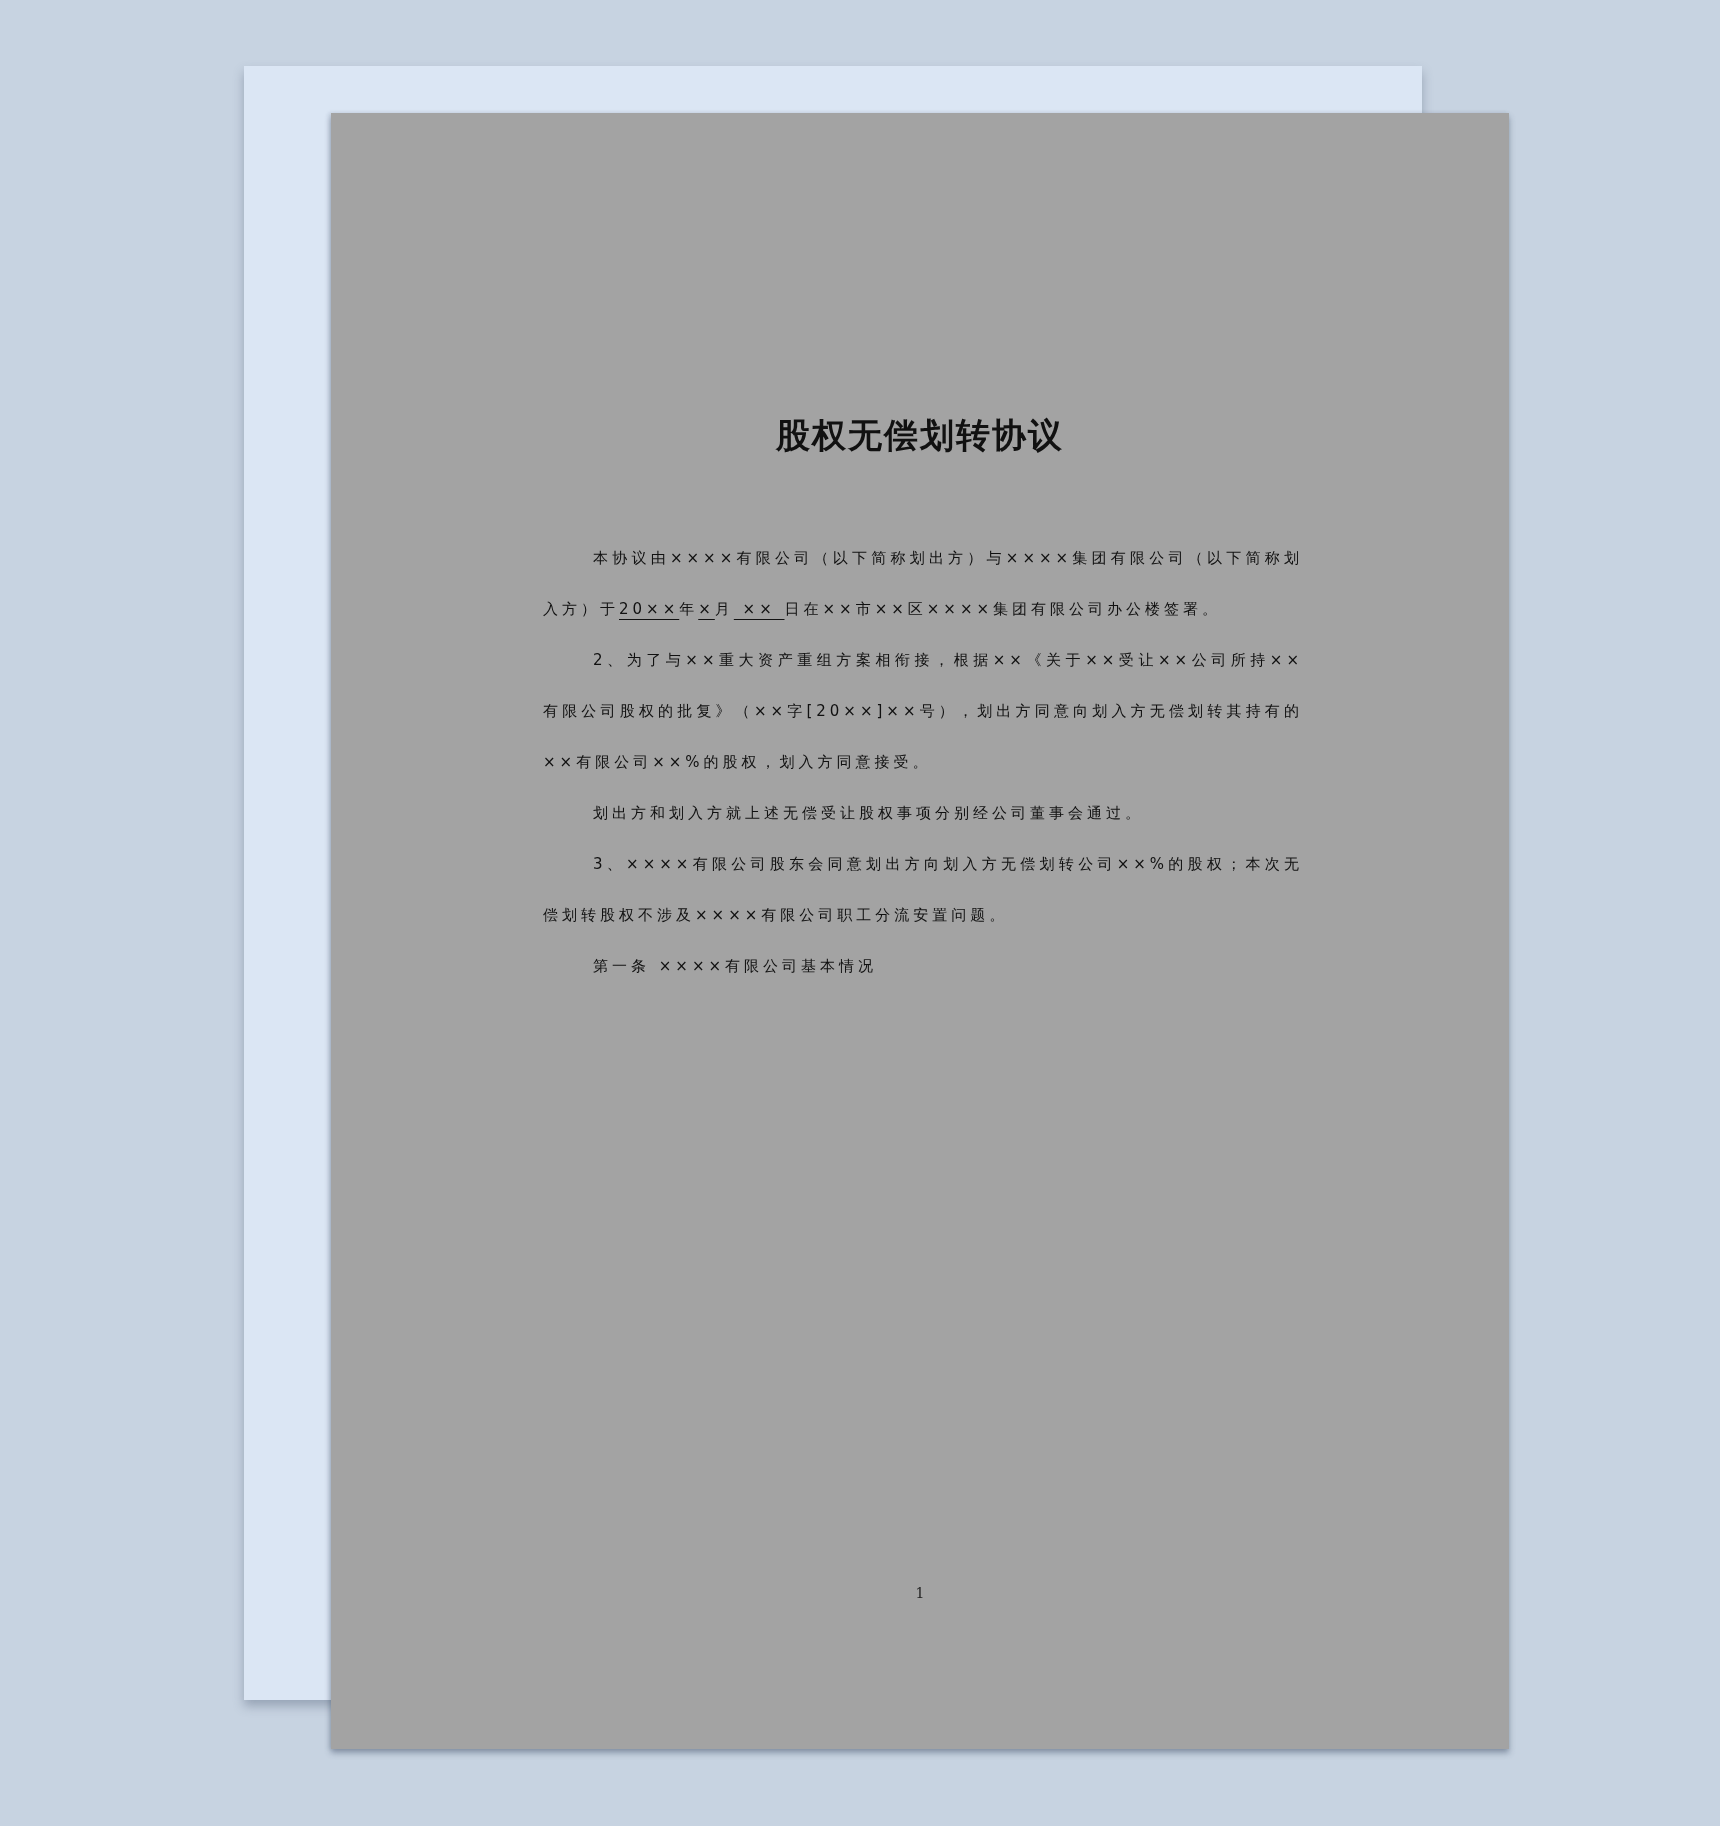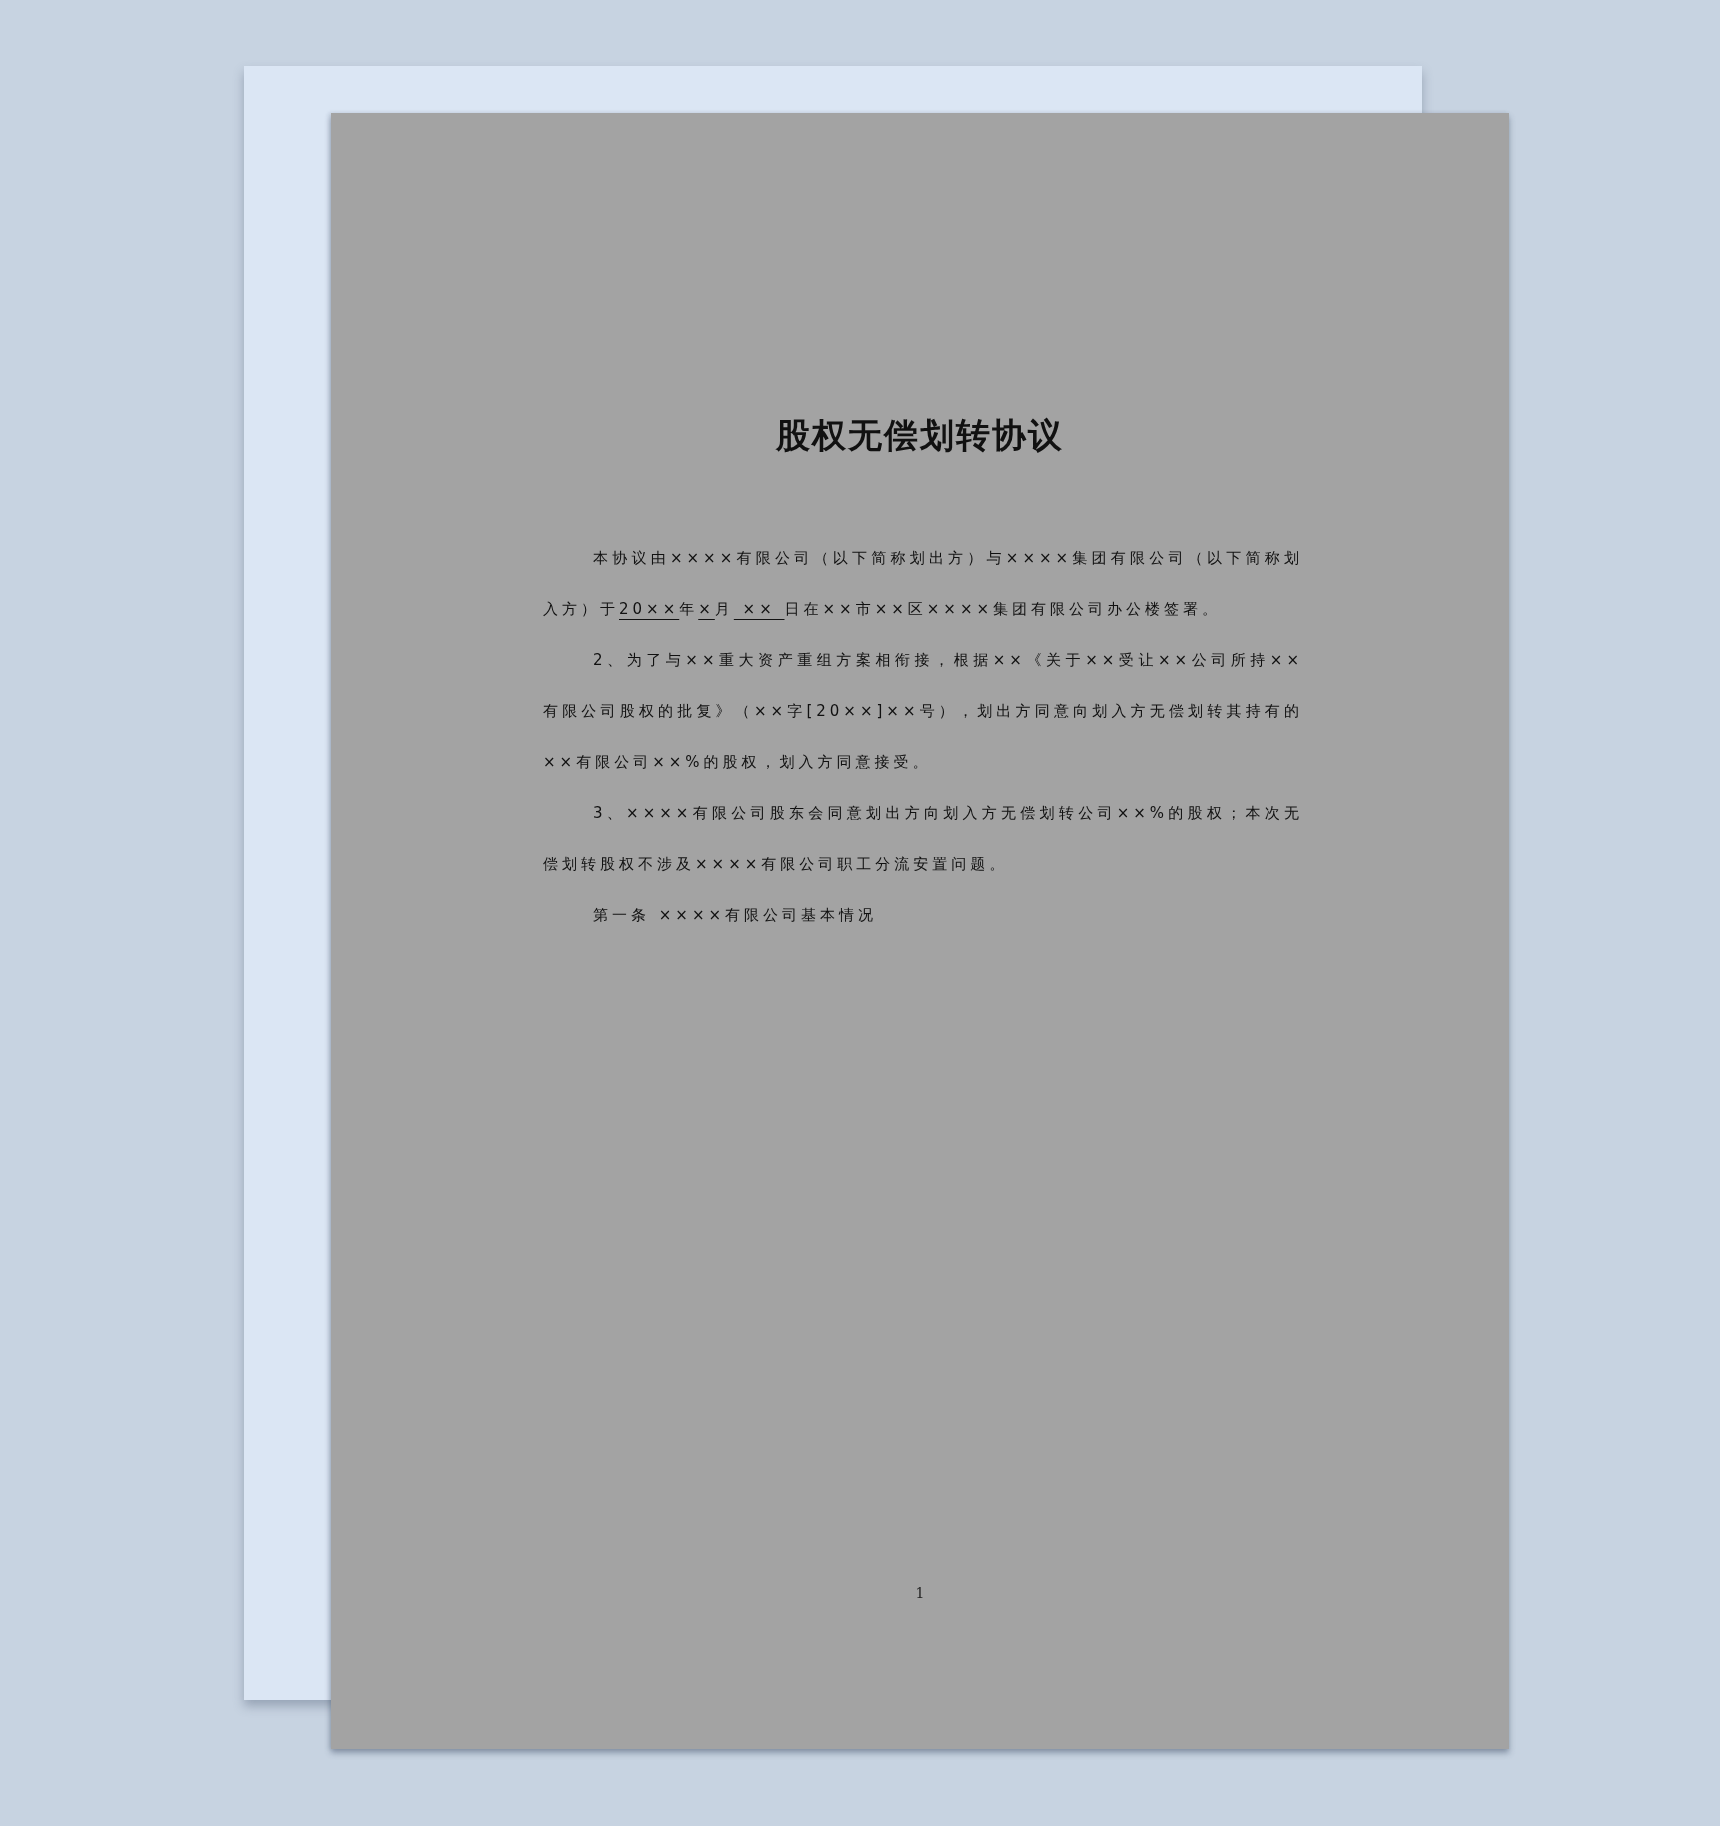--- a/index.html
+++ b/index.html
@@ -39,17 +39,18 @@
 </head>
 <body>
 
 <div class="back-page"></div>
 
 <div class="front-page">
   <div class="doc-title">股权无偿划转协议</div>
   <div class="body-text" id="doc-body">
       <p class="para"><span>本协议由××××有限公司（以下简称划出方）与××××集团有限公司（以下简称划入方）于</span><span class="u">20××</span><span>年</span><span class="u">×</span><span>月</span><span class="u"> ×× </span><span>日在××市××区××××集团有限公司办公楼签署。</span></p>
       <p class="para"><span>2、为了与××重大资产重组方案相衔接，根据××《关于××受让××公司所持××有限公司股权的批复》（××字[20××]××号），划出方同意向划入方无偿划转其持有的××有限公司××%的股权，划入方同意接受。</span></p>
+      <p class="para"><span>划出方和划入方就上述无偿受让股权事项分别经公司董事会通过。</span></p>
       <p class="para"><span>3、××××有限公司股东会同意划出方向划入方无偿划转公司××%的股权；本次无偿划转股权不涉及××××有限公司职工分流安置问题。</span></p>
       <p class="para"><span>第一条 ××××有限公司基本情况</span></p>
     </div>
   <div class="page-number">1</div>
 </div>
 
 </body></html>

